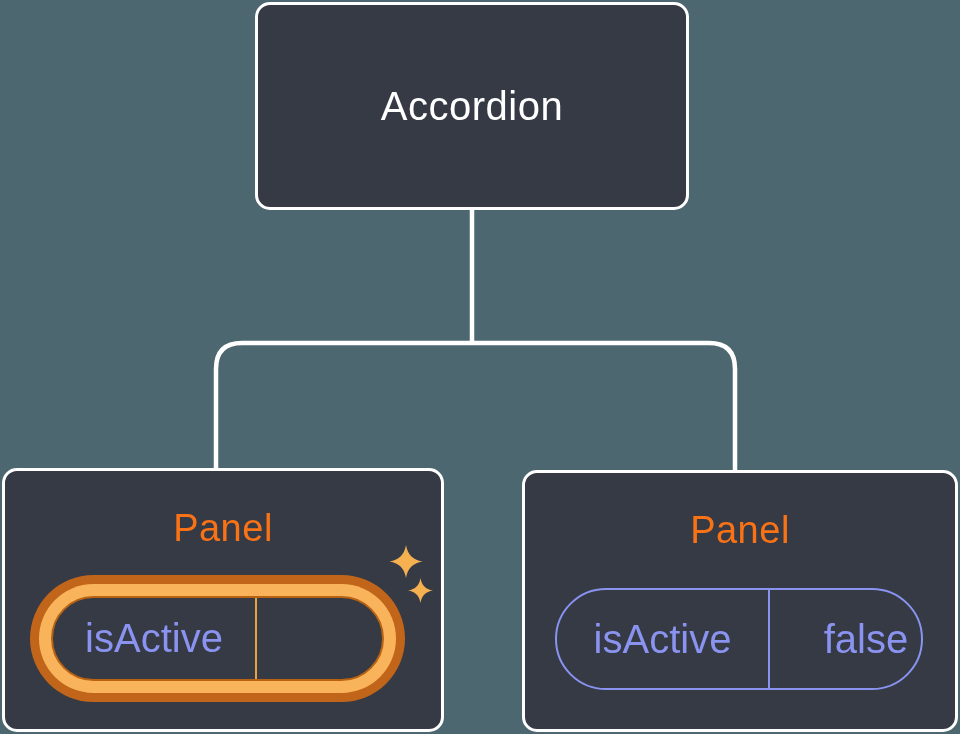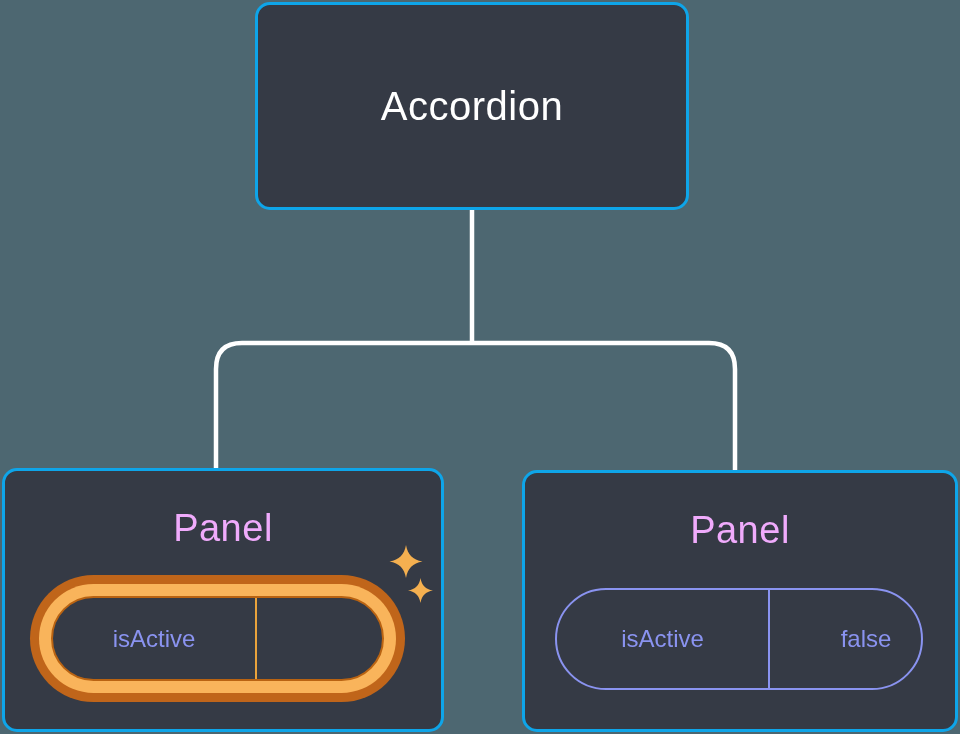--- a/index.html
+++ b/index.html
@@ -4,34 +4,34 @@
 <style>
   html,body{margin:0;padding:0;background:#4D6771;}
   .stage{
     position:relative;width:960px;height:734px;overflow:hidden;
     background:#4D6771;
     font-family:"Liberation Sans", sans-serif;
   }
   .connector-svg{position:absolute;left:0;top:0;z-index:1;}
   .node{
     position:absolute;z-index:2;box-sizing:border-box;
-    background:#353A45;border:3px solid #0ea5e9;border-radius:15px;
+    background:#353A45;border:3px solid #ffffff;border-radius:15px;
   }
   .node-root{
     left:255px;top:2px;width:434px;height:208px;
     display:flex;align-items:center;justify-content:center;
   }
   .node-root .node-label{
     color:#FFFFFF;font-size:40px;font-weight:500;letter-spacing:0.5px;
   }
   .node-panel-left{left:2px;top:468px;width:442px;height:264px;}
   .node-panel-right{left:522px;top:470px;width:436px;height:262px;}
   .panel-title{
     position:absolute;left:0;top:36px;width:100%;text-align:center;
-    color:#f0abfc;font-size:38px;font-weight:500;line-height:42px;letter-spacing:0.5px;
+    color:#f97316;font-size:38px;font-weight:500;line-height:42px;letter-spacing:0.5px;
   }
   
   .pill-gold-outer{
     position:absolute;left:25px;top:104px;width:375px;height:127px;
     background:#C0651A;border-radius:999px;box-sizing:border-box;
   }
   .pill-gold-mid{
     position:absolute;left:9px;top:9px;right:9px;bottom:9px;
     background:#F9B45B;border-radius:999px;
   }
@@ -41,21 +41,21 @@
     box-sizing:border-box;display:flex;align-items:stretch;overflow:hidden;
   }
   
   .pill-purple{
     position:absolute;left:30px;top:115px;width:368px;height:102px;
     background:#353A45;border:2px solid #8A93F0;border-radius:999px;
     box-sizing:border-box;display:flex;align-items:stretch;overflow:hidden;
   }
   .pill-seg{
     display:flex;align-items:center;justify-content:center;
-    color:#8A93F0;font-size:24px;
+    color:#8A93F0;font-size:40px;
   }
   .seg-name-gold{width:202px;}
   .seg-value-gold{flex:1;font-weight:700;}
   .seg-name-purple{width:211px;}
   .seg-value-purple{flex:1;font-weight:400;padding-left:41px;}
   .pill-divider-gold{width:2px;background:#E9A33C;}
   .pill-divider-purple{width:2px;background:#8A93F0;}
   .sparkle{position:absolute;z-index:4;}
   .sparkle-big{left:389px;top:545px;width:34px;height:33px;}
   .sparkle-small{left:408px;top:578px;width:25px;height:25px;}

